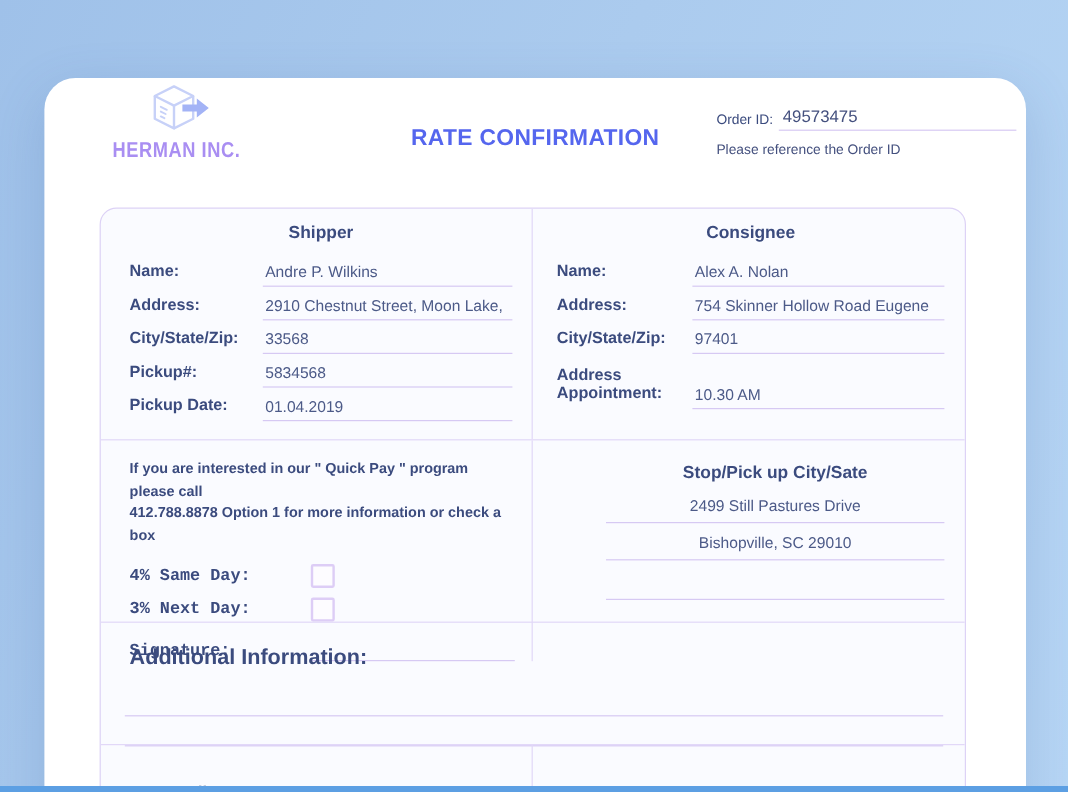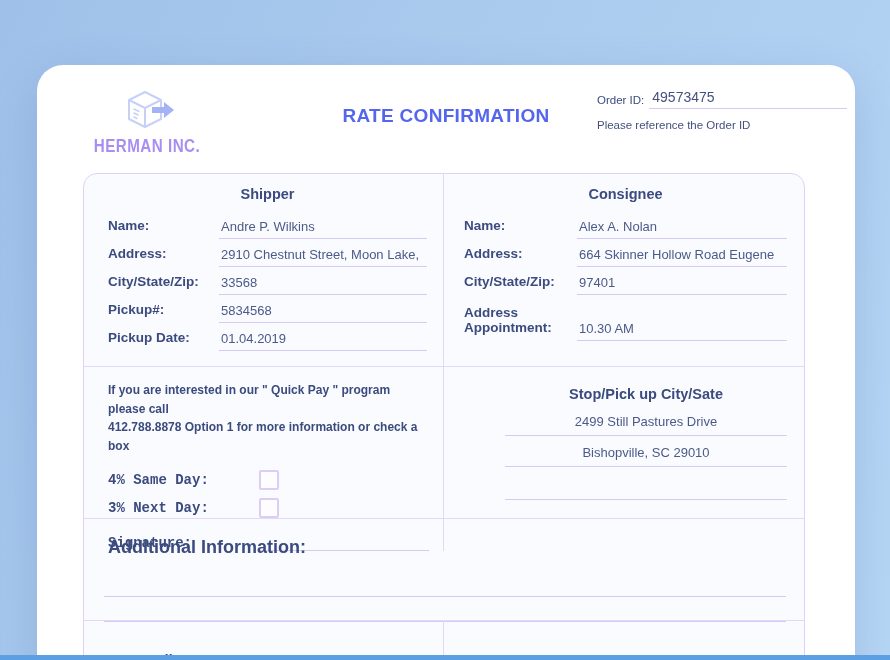--- a/index.html
+++ b/index.html
@@ -17,21 +17,21 @@
   .bottom-bar {
     position:absolute; left:0; bottom:0; width:890px; height:5px;
     background:#5c9fe3; z-index:9;
   }
   .card {
     position:absolute; left:37px; top:65px; width:818px; height:660px;
     background:#ffffff; border-radius:26px;
     box-shadow: 0 14px 44px rgba(60,95,160,.20);
   }
   
-  .logo { position:absolute; left:50px; top:24px; width:120px; text-align:center; }
+  .logo { position:absolute; left:50px; top:4px; width:120px; text-align:center; }
   .logo svg { display:block; margin:0 auto; }
   .brand-name {
     font-weight:bold; font-size:16px; color:#a98ef2;
     letter-spacing:.5px; margin-top:1px;
     transform: scaleY(1.12) scaleX(.95); transform-origin:center top;
   }
   .doc-title {
     position:absolute; left:0; top:40px; width:100%;
     text-align:center; font-size:19px; font-weight:bold;
     color:#5566ee; letter-spacing:.3px;
@@ -172,21 +172,21 @@
           </div>
         </div>
         <div class="party-cell r">
           <div class="section-header">Consignee</div>
           <div class="field r">
             <span class="field-label">Name:</span>
             <span class="value-box">Alex A. Nolan</span>
           </div>
           <div class="field r">
             <span class="field-label">Address:</span>
-            <span class="value-box">664 Skinner Hollow Road Eugene</span>
+            <span class="value-box">754 Skinner Hollow Road Eugene</span>
           </div>
           <div class="field r">
             <span class="field-label">City/State/Zip:</span>
             <span class="value-box">97401</span>
           </div>
           <div class="field r tall">
             <span class="field-label">Address Appointment:</span>
             <span class="value-box">10.30 AM</span>
           </div>
         </div>

